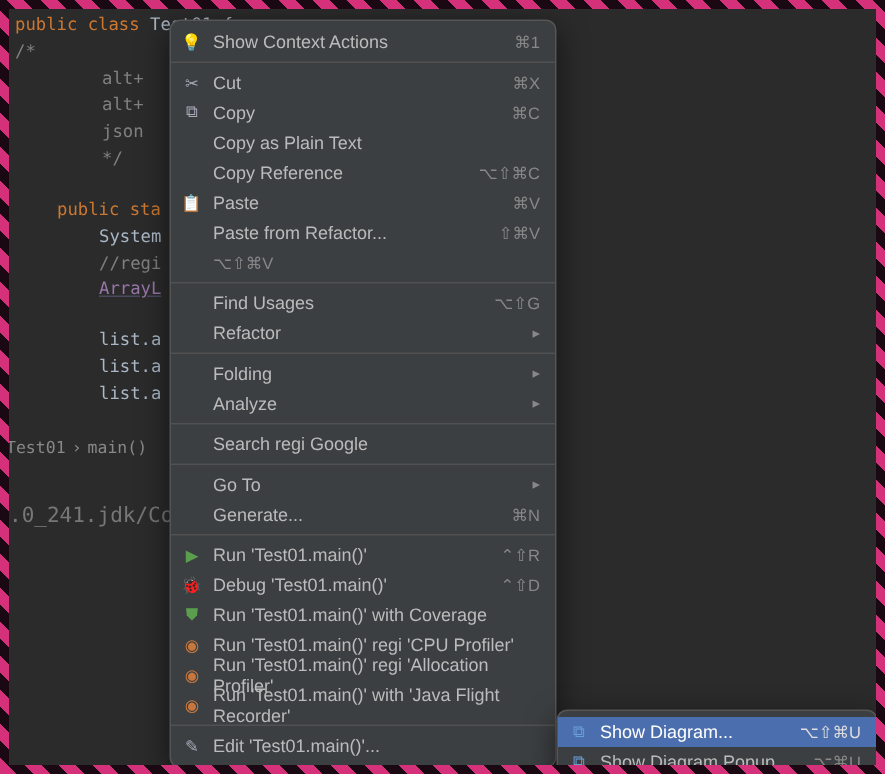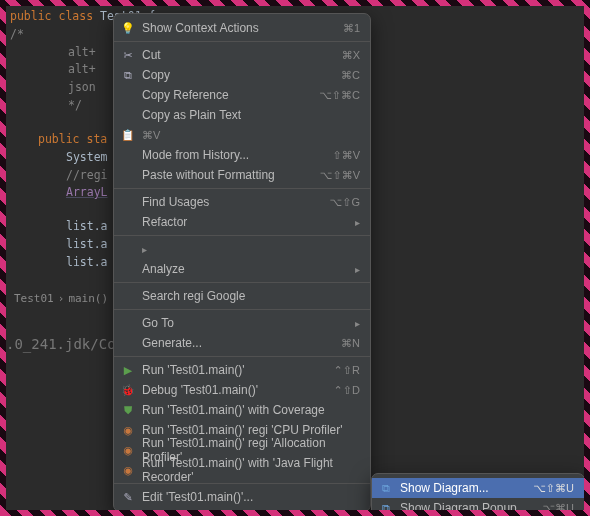--- a/index.html
+++ b/index.html
@@ -3,21 +3,21 @@
 <meta charset="utf-8">
 <style>
 *{margin:0;padding:0;box-sizing:border-box}
 body{width:590px;height:516px;overflow:hidden;font-family:'Menlo','Monaco',monospace;font-size:11.5px;background:#2b2b2b;position:relative}
 .border-frame{position:absolute;inset:0;border:6px solid;border-image:repeating-linear-gradient(45deg,#d4317a,#d4317a 8px,#1a0812 8px,#1a0812 16px) 6;pointer-events:none;z-index:99}
 .editor{padding:8px 0 0 10px;color:#a9b7c6;line-height:1.55}
 .kw{color:#cc7832}
 .cls{color:#a9b7c6}
 .comm{color:#808080}
 .ident{color:#9876aa;text-decoration:underline;text-decoration-color:#4a4a5e}
-.breadcrumb{position:absolute;left:10px;top:292px;color:#888;font-size:11px}
+.breadcrumb{position:absolute;left:0;top:292px;color:#888;font-size:11px}
 .breadcrumb span{padding:0 4px}
 .status{position:absolute;left:6px;top:336px;color:#777;font-size:14px}
 .menu{position:absolute;left:113px;top:13px;width:258px;background:#3c3f41;border:1px solid #555;border-radius:7px;box-shadow:0 6px 20px rgba(0,0,0,.55);font-family:-apple-system,'Helvetica Neue',sans-serif;font-size:12px;color:#bbb;padding:4px 0;z-index:10}
 .mi{display:flex;align-items:center;height:20px;padding:0 10px 0 6px;cursor:default}
 .mi.sel{background:#4b6eaf;color:#fff}
 .mi .ico{width:16px;height:16px;margin-right:6px;display:flex;align-items:center;justify-content:center;font-size:11px;color:#aab}
 .mi .lbl{flex:1}
 .mi .sc{color:#888;font-size:11px}
 .mi.sel .sc{color:#ddd}
 .mi .arr{color:#888;font-size:10px}
@@ -64,55 +64,56 @@
       <span class="lbl">Cut</span>
       <span class="sc">⌘X</span>
     </div>
   <div class="mi">
       <span class="ico">⧉</span>
       <span class="lbl">Copy</span>
       <span class="sc">⌘C</span>
     </div>
   <div class="mi">
       <span class="ico"></span>
+      <span class="lbl">Copy as Plain Text</span>
+    </div>
+  <div class="mi">
+      <span class="ico"></span>
       <span class="lbl">Copy Reference</span>
       <span class="sc">⌥⇧⌘C</span>
     </div>
   <div class="mi">
-      <span class="ico"></span>
-      <span class="lbl">Copy as Plain Text</span>
-    </div>
-  <div class="mi">
       <span class="ico">📋</span>
+      <span class="lbl">Paste</span>
       <span class="sc">⌘V</span>
     </div>
   <div class="mi">
       <span class="ico"></span>
-      <span class="lbl">Mode from History...</span>
+      <span class="lbl">Paste from Refactor...</span>
       <span class="sc">⇧⌘V</span>
     </div>
   <div class="mi">
       <span class="ico"></span>
-      <span class="lbl">Paste without Formatting</span>
       <span class="sc">⌥⇧⌘V</span>
     </div>
   <div class="sep"></div>
   <div class="mi">
       <span class="ico"></span>
       <span class="lbl">Find Usages</span>
       <span class="sc">⌥⇧G</span>
     </div>
   <div class="mi">
       <span class="ico"></span>
       <span class="lbl">Refactor</span>
       <span class="arr">▸</span>
     </div>
   <div class="sep"></div>
   <div class="mi">
       <span class="ico"></span>
+      <span class="lbl">Folding</span>
       <span class="arr">▸</span>
     </div>
   <div class="mi">
       <span class="ico"></span>
       <span class="lbl">Analyze</span>
       <span class="arr">▸</span>
     </div>
   <div class="sep"></div>
   <div class="mi">
       <span class="ico"></span>

